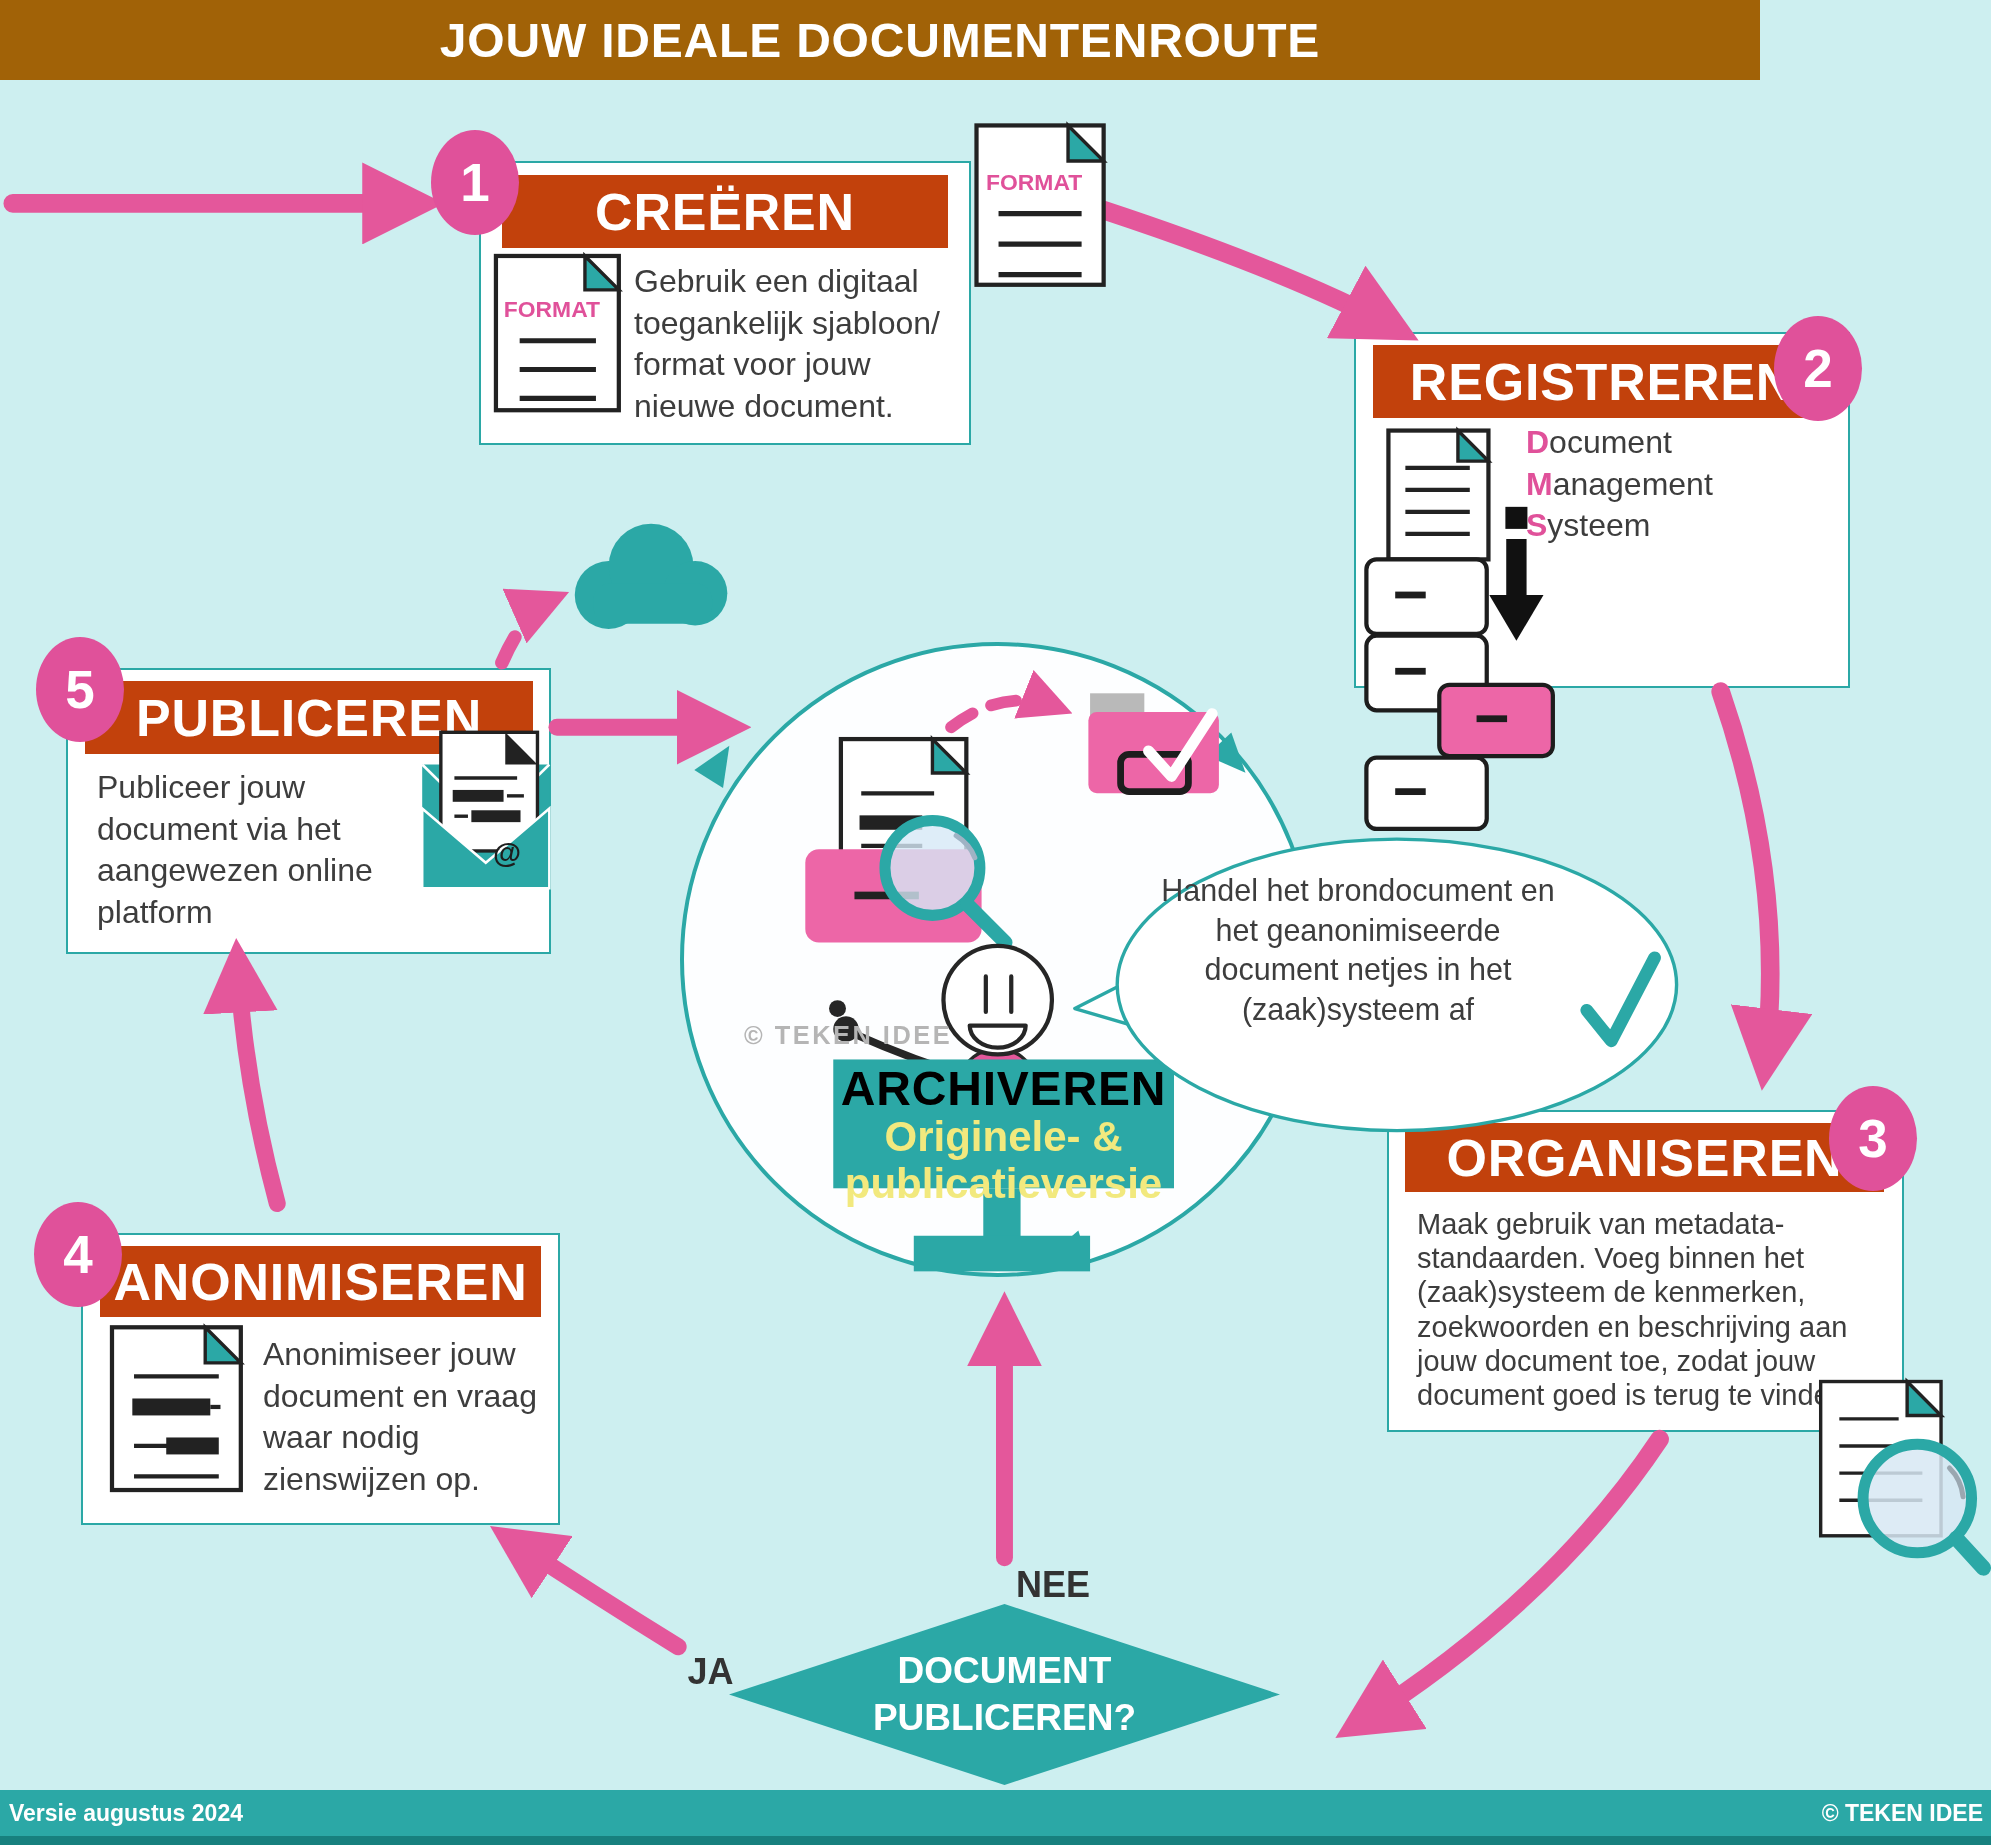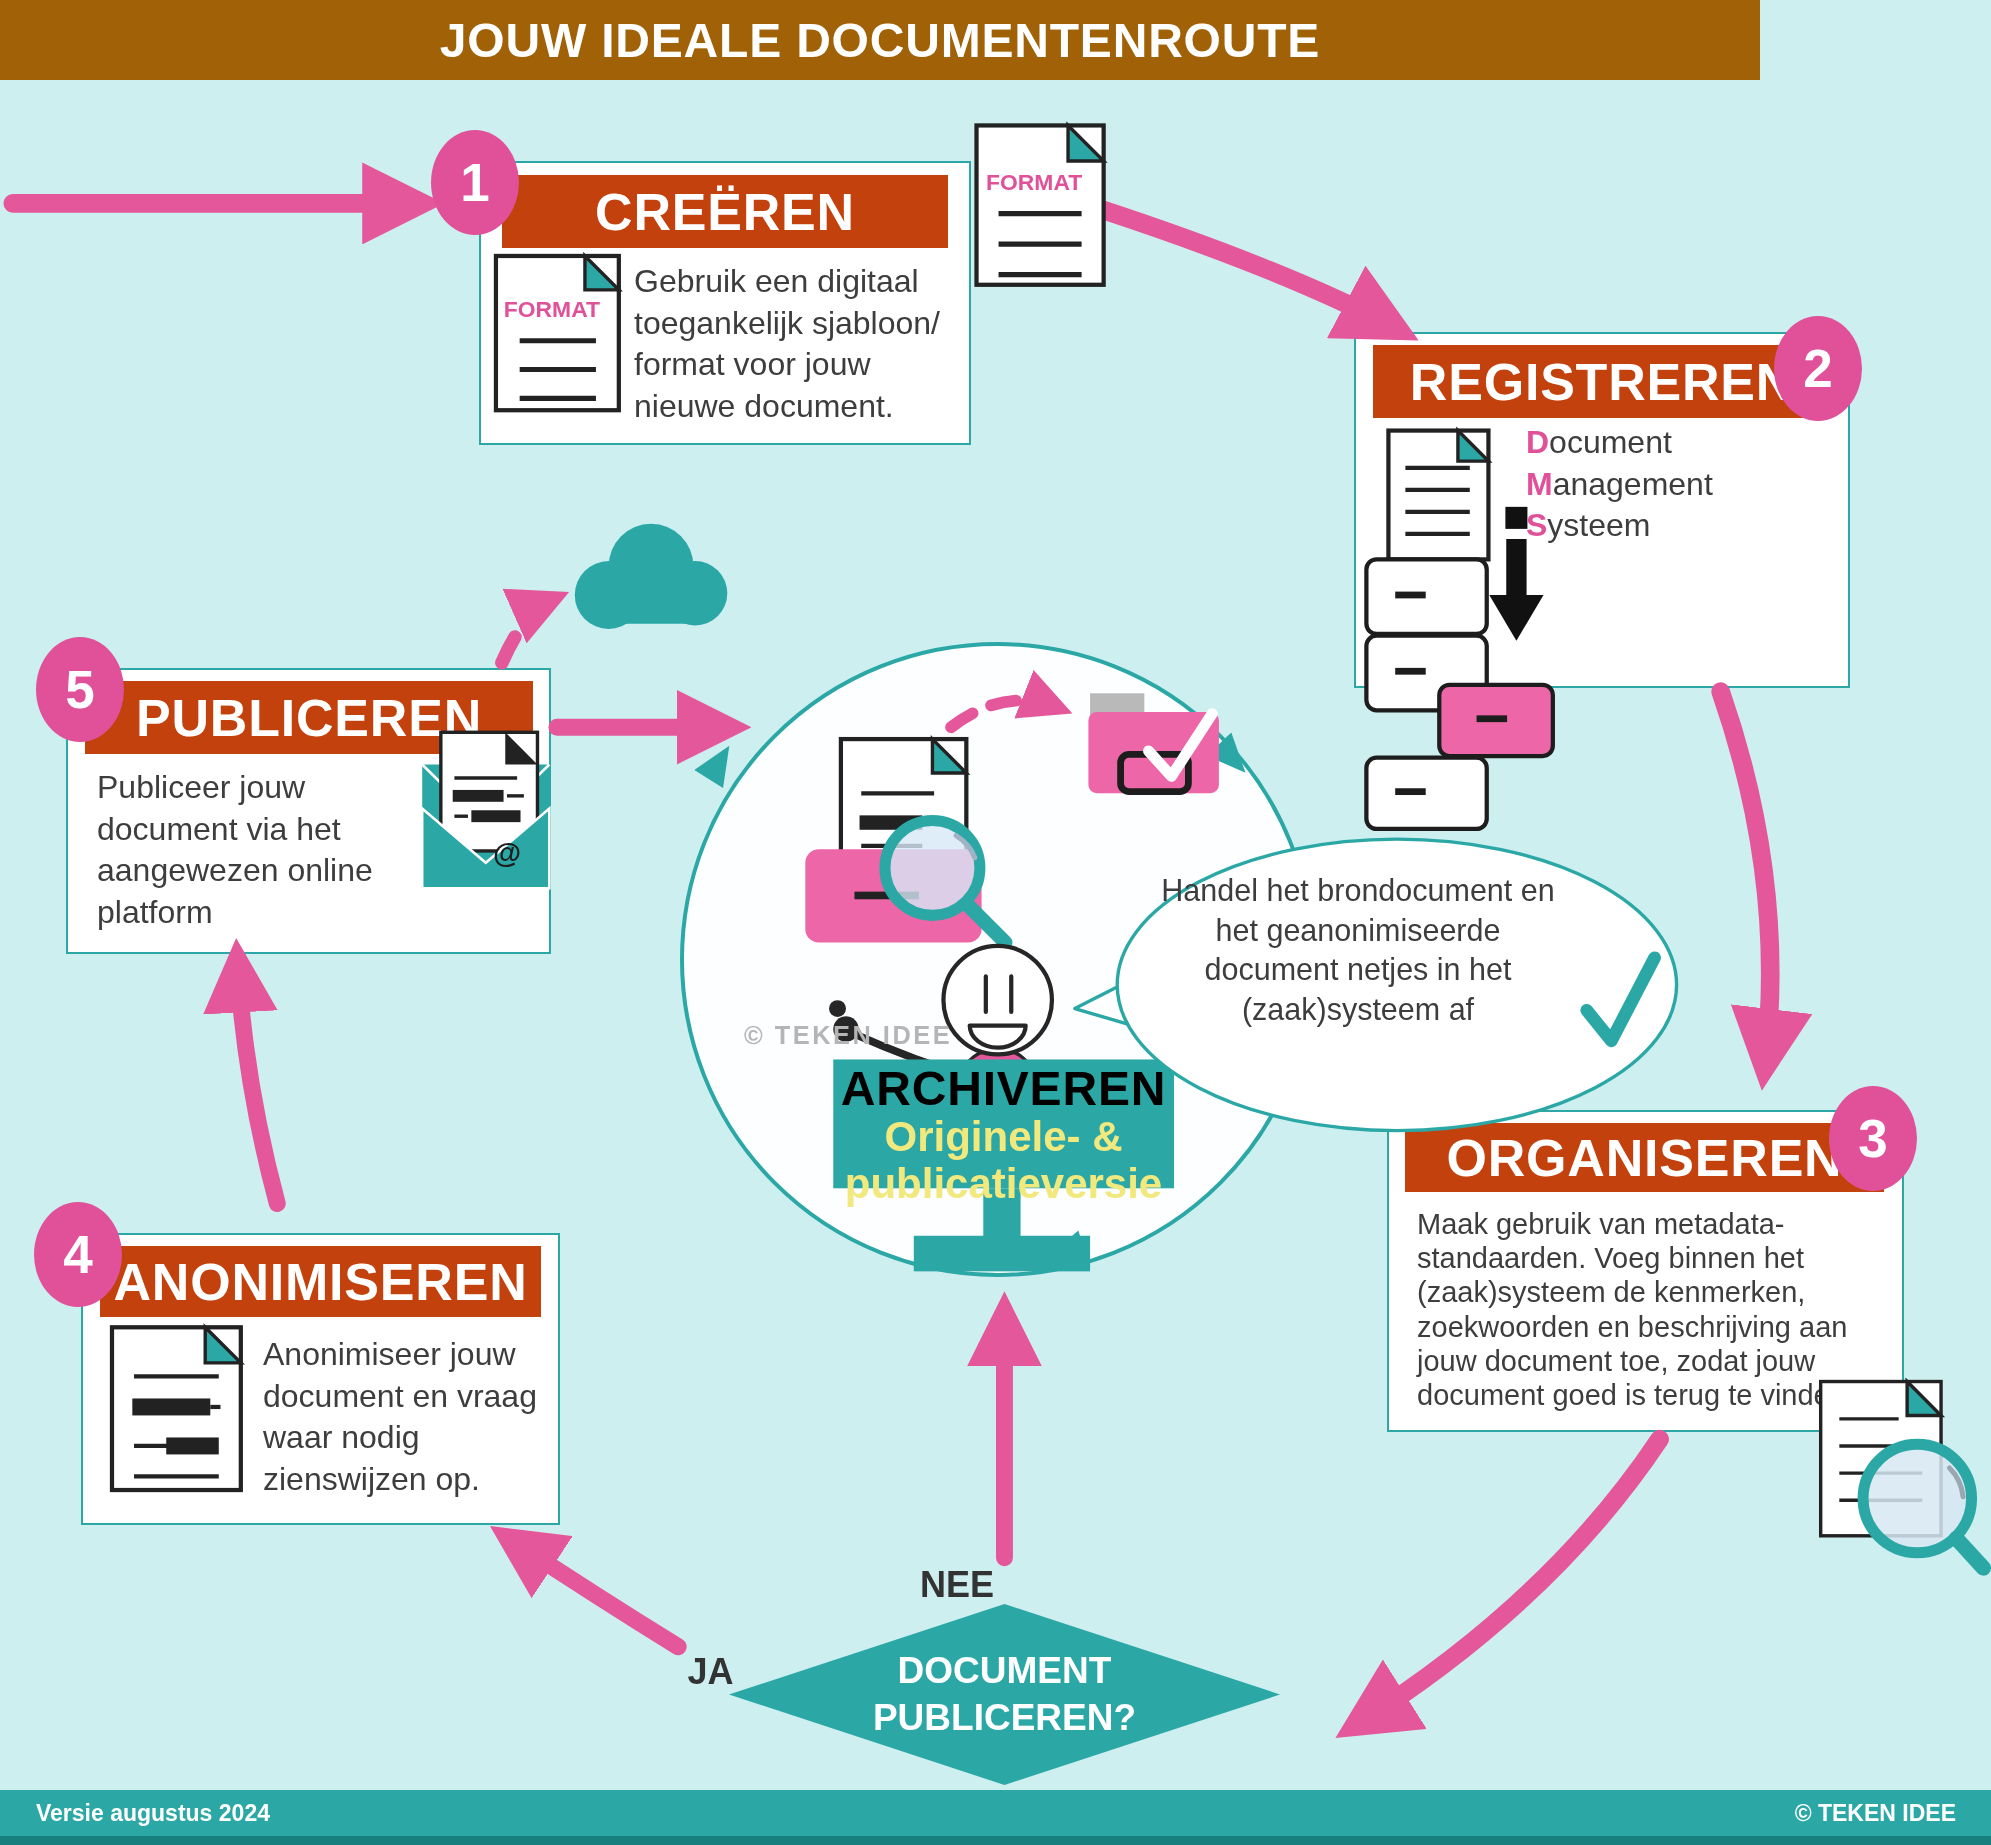--- a/index.html
+++ b/index.html
@@ -10,21 +10,21 @@
   }
   .titlebar{
     position:absolute;left:0;top:0;width:1760px;height:80px;background:#a16207;
     display:flex;align-items:center;justify-content:center;
     color:#fff;font-size:48px;font-weight:bold;letter-spacing:0.8px;z-index:2;
   }
   .footerbar{
     position:absolute;left:0;top:1790px;width:1992px;height:56px;background:#2BA8A6;
     border-bottom:10.2px solid #17807E;box-sizing:border-box;
     display:flex;align-items:center;justify-content:space-between;
-    padding:0 36px;color:#fff;font-size:23px;font-weight:bold;z-index:6;
+    padding:0 9px;color:#fff;font-size:23px;font-weight:bold;z-index:6;
   }
   .circle{
     position:absolute;left:680px;top:642px;width:627px;height:627px;
     background:#FDFEFF;border:4.2px solid #2BA8A6;border-radius:50%;z-index:1;
   }
   .stepbox{position:absolute;background:#fff;border:2.5px solid #2BA8A6;box-sizing:border-box;z-index:1}
   .stephead{
     position:absolute;background:#c2410c;color:#fff;z-index:3;
     display:flex;align-items:center;justify-content:center;
     font-weight:bold;font-size:52px;letter-spacing:0.8px;
@@ -98,21 +98,21 @@
 
 <div class="stepbox" style="left:66px;top:668px;width:485px;height:286px"></div>
 <div class="stephead" style="left:85px;top:681px;width:448px;height:73px">PUBLICEREN</div>
 <div class="badge" style="left:36px;top:637px">5</div>
 <div class="steptext" style="left:97px;top:767px;width:326px">Publiceer jouw document via het aangewezen online platform</div>
 
 <div class="diamond">
   <span>DOCUMENT</span>
   <span>PUBLICEREN?</span>
 </div>
-<div class="flowlabel" style="left:920px;top:1564px;width:170px;text-align:left">NEE</div>
+<div class="flowlabel" style="left:920px;top:1564px;width:170px;text-align:right">NEE</div>
 <div class="flowlabel" style="left:668px;top:1651px;width:85px;text-align:center">JA</div>
 
 <div class="signtext">
   <div class="main">ARCHIVEREN</div>
   <div class="sub">Originele- &amp;</div>
   <div class="sub">publicatieversie</div>
 </div>
 
 <div class="bubbletext">Handel het brondocument en het geanonimiseerde document netjes in het (zaak)systeem af</div>
 

